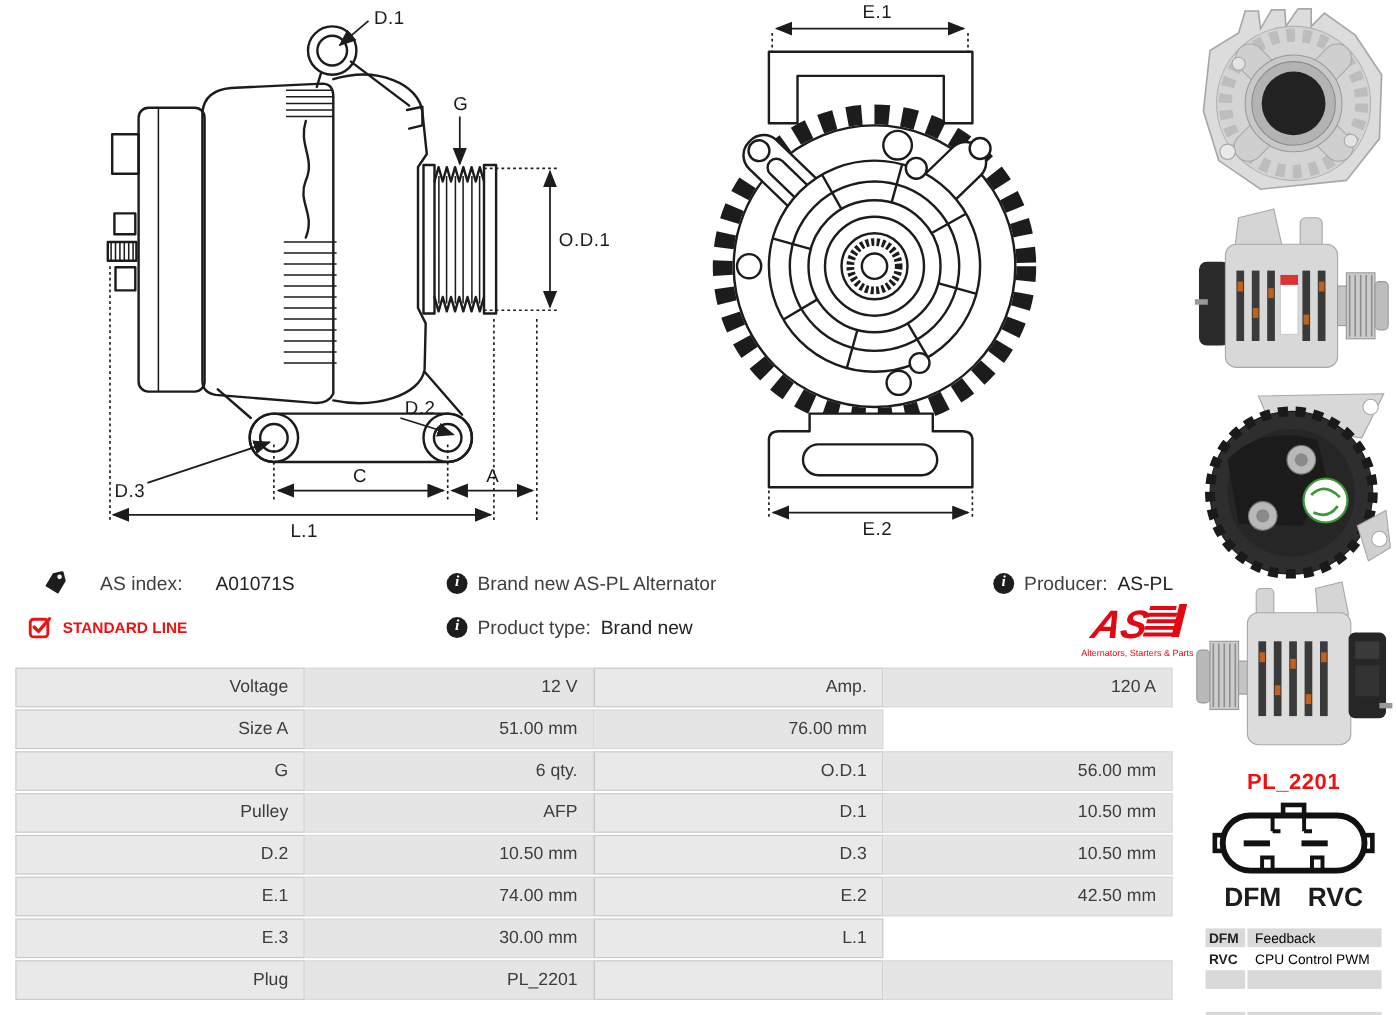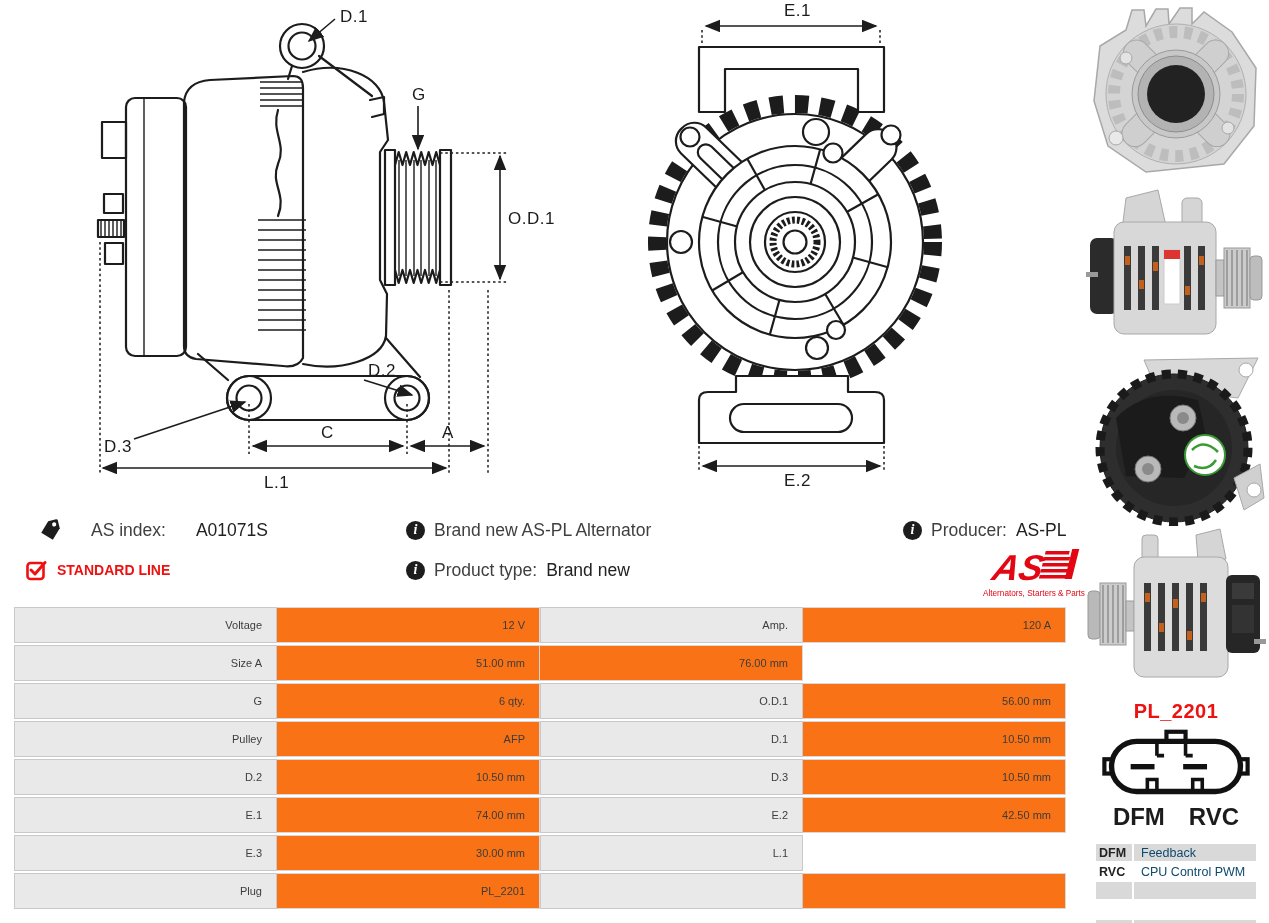--- a/index.html
+++ b/index.html
@@ -16,31 +16,31 @@
   .info-item{position:absolute;display:flex;align-items:center;gap:9px;font-size:17.5px;color:#3f3f3f;white-space:nowrap;height:24px;}
   .b{font-weight:normal;color:#222;}
   .redb{color:#ee1111;font-weight:bold;}
   .info-icon{width:19px;height:19px;border-radius:50%;background:#1d1d1d;color:#fff;
      display:flex;align-items:center;justify-content:center;font-weight:bold;font-style:italic;
      font-family:"Liberation Serif",serif;font-size:14px;flex:0 0 19px;}
   
   .spec-table{position:absolute;left:14px;top:607px;width:1052px;}
   .srow{display:flex;margin-bottom:2px;}
   .cell{box-sizing:border-box;height:36px;display:flex;align-items:center;justify-content:flex-end;
-        padding-right:14px;font-size:11px;color:#3c3c3c;}
+        padding-right:14px;font-size:16px;color:#3c3c3c;}
   .lab{width:263px;background:#e9e9e9;border:1px solid #c9c9c9;}
-  .val{width:263px;background:#f97316;border:1px solid #d9d9d9;border-left:none;}
+  .val{width:263px;background:#e5e5e5;border:1px solid #d9d9d9;border-left:none;}
   
   .plug-panel{position:absolute;left:1096px;top:700px;width:160px;text-align:center;}
   .plug-name{color:#ee1111;font-weight:bold;font-size:20px;letter-spacing:.5px;}
   .pin-labels{display:flex;justify-content:center;gap:24px;font-weight:bold;font-size:24px;color:#1c1c1c;margin-top:2px;}
   .legend{margin-top:13px;text-align:left;font-size:12.5px;}
   .lrow{display:flex;gap:2px;margin-bottom:2px;}
   .lkey{width:36px;height:17px;background:#d9d9d9;font-weight:bold;color:#222;display:flex;align-items:center;padding-left:3px;box-sizing:border-box;}
-  .ldesc{flex:1;height:17px;background:#d9d9d9;color:#0c4a6e;display:flex;align-items:center;padding-left:7px;}
+  .ldesc{flex:1;height:17px;background:#d9d9d9;color:#000000;display:flex;align-items:center;padding-left:7px;}
   .lrow.white .lkey,.lrow.white .ldesc{background:#fff;}
   .lrow.blank .lkey,.lrow.blank .ldesc{background:#d9d9d9;}
   .lrow.space .lkey,.lrow.space .ldesc{background:#fff;}
   
   .as-logo{position:absolute;left:983px;top:546px;width:100px;}
   .as-logo .tagline{font-size:8.2px;color:#e30613;text-align:center;margin-top:1px;white-space:nowrap;}
   .photo{position:absolute;left:1086px;}
 </style>
 </head>
 <body>

